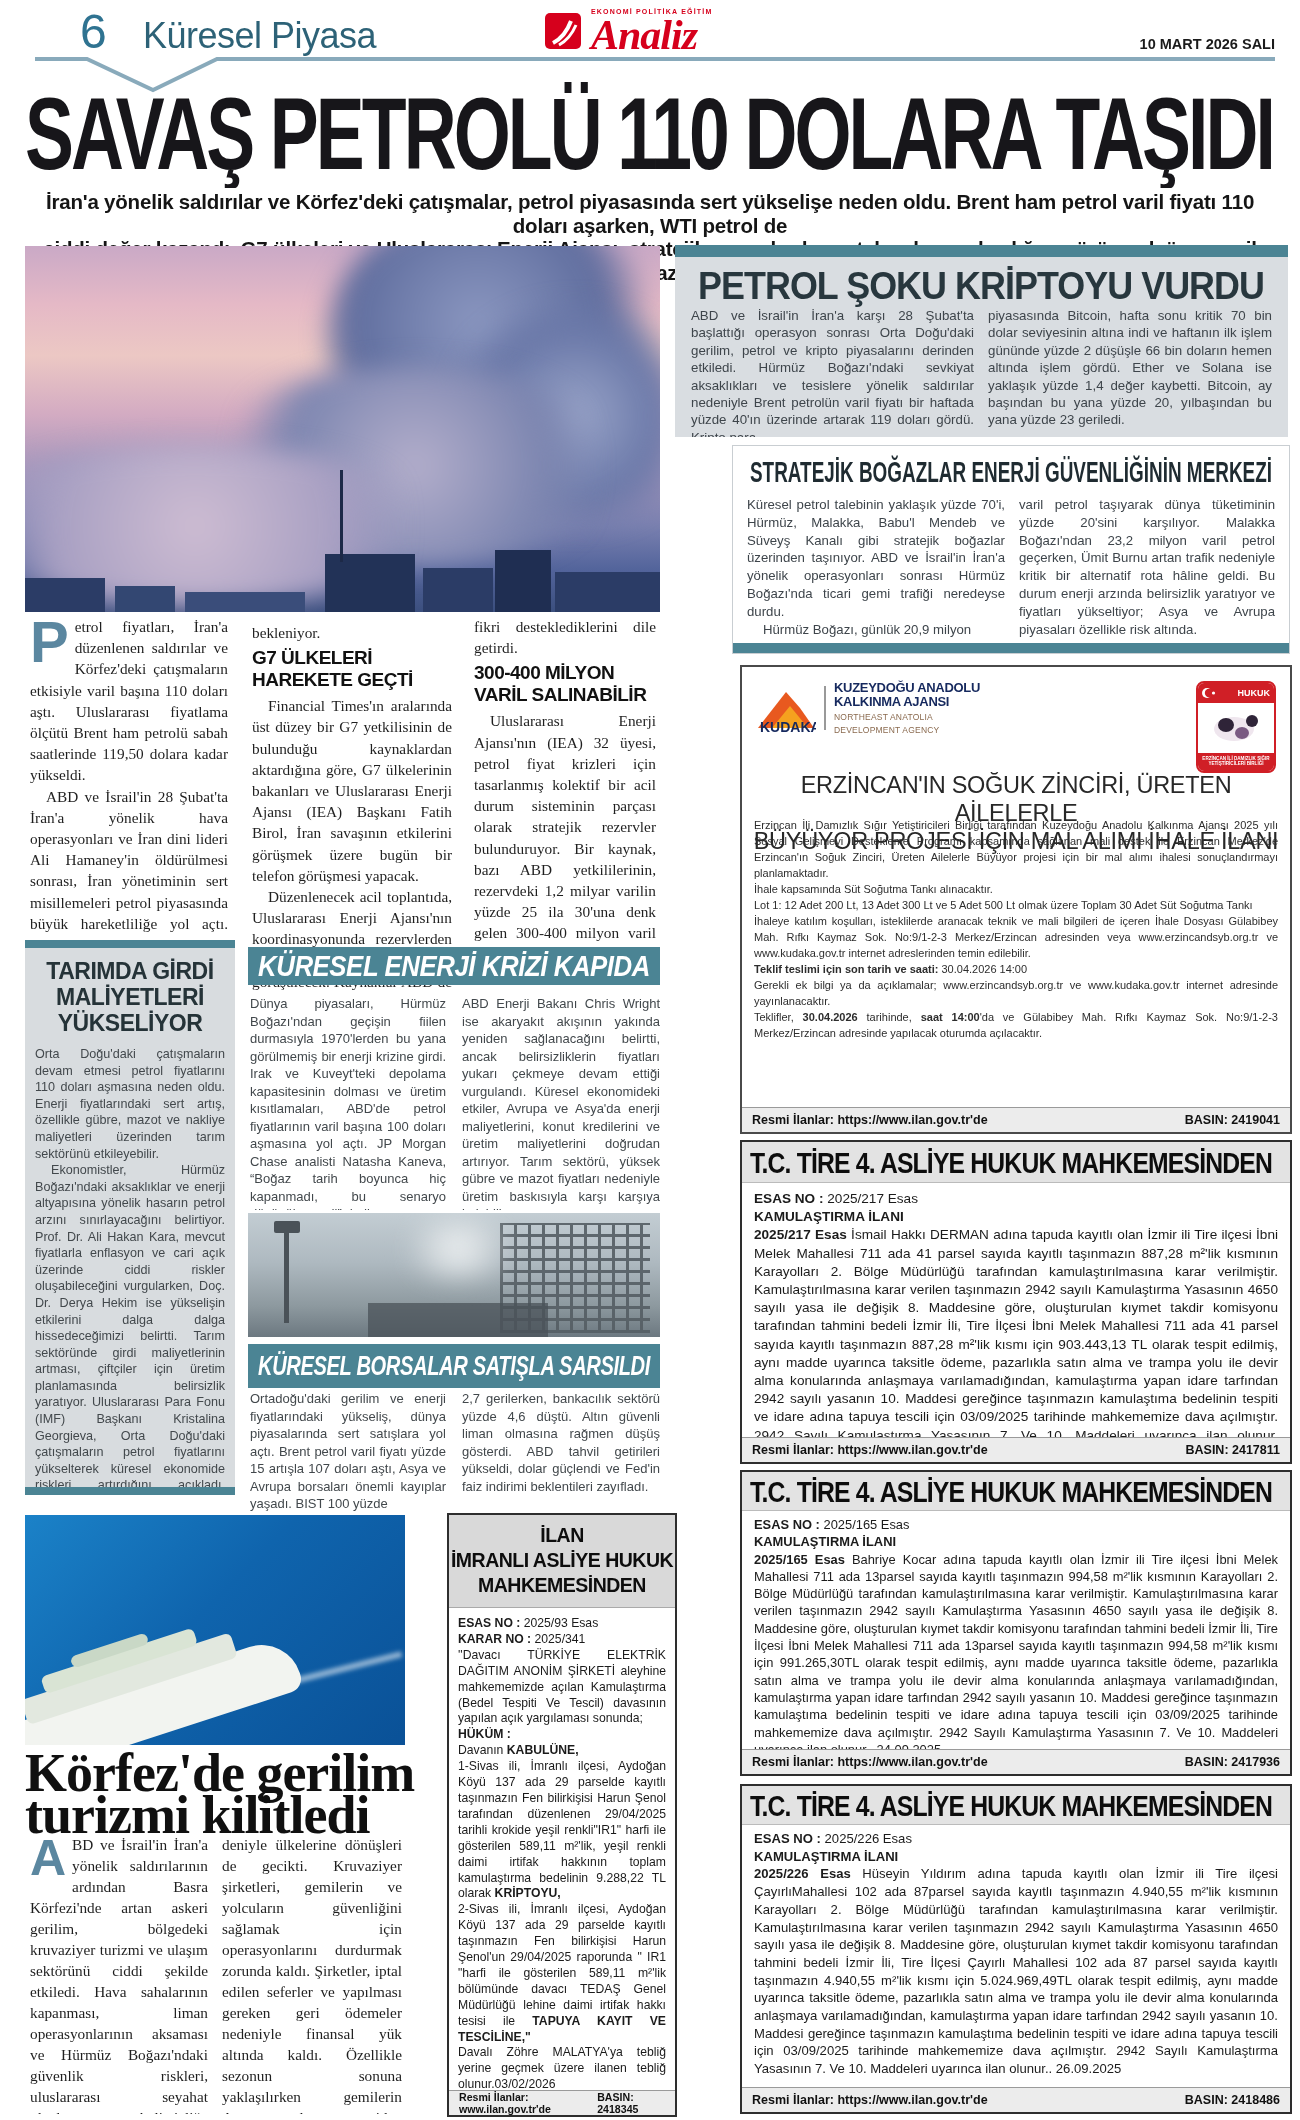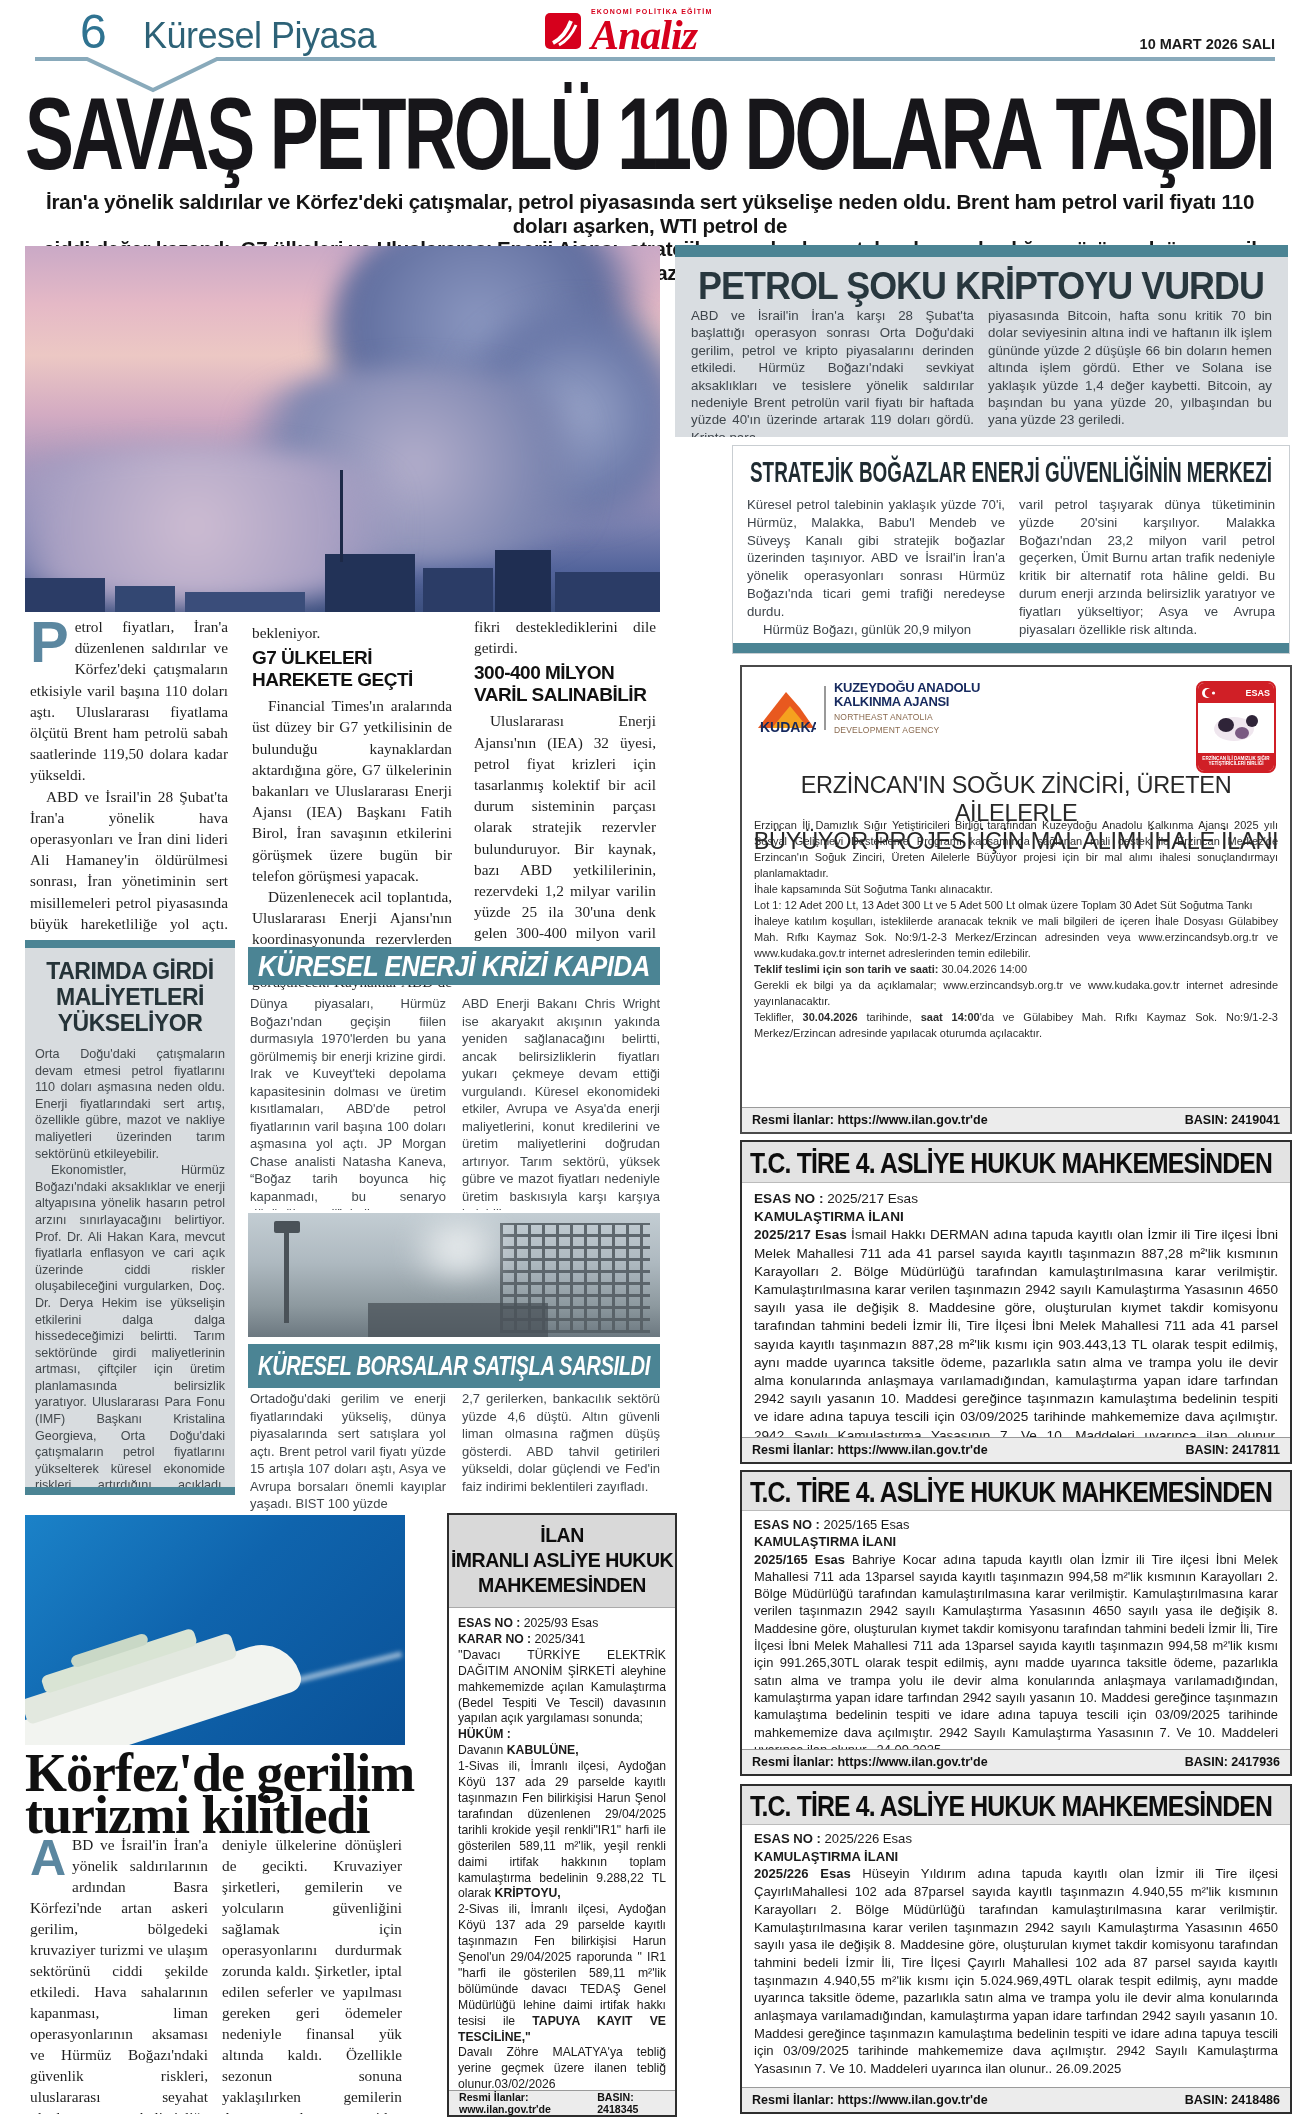--- a/index.html
+++ b/index.html
@@ -289,21 +289,21 @@
         <div class="kudaka-name2">DEVELOPMENT AGENCY</div>
       </div>
     </div>
     <div class="edsyb">
       <div class="edsyb-top">
         <svg width="14" height="12" viewBox="0 0 14 12">
           <circle cx="5" cy="6" r="5" fill="#fff"></circle>
             <circle cx="7" cy="6" r="4.2" fill="#d01f26"></circle>
           <circle cx="11.5" cy="6" r="1.6" fill="#fff"></circle>
         </svg>
-        <span>ESAS</span>
+        <span>HUKUK</span>
       </div>
       <svg class="cow" viewBox="0 0 54 36">
         <ellipse cx="26" cy="20" rx="20" ry="12" fill="#efe6ee"></ellipse>
         <ellipse cx="18" cy="16" rx="8" ry="7" fill="#2f2438"></ellipse>
         <ellipse cx="34" cy="24" rx="7" ry="6" fill="#7a5a82"></ellipse>
         <circle cx="44" cy="12" r="6" fill="#2f2438"></circle>
       </svg>
       <div class="edsyb-bot">
         <div>ERZİNCAN İLİ DAMIZLIK SIĞIR</div>
         <div>YETİŞTİRİCİLERİ BİRLİĞİ</div>

